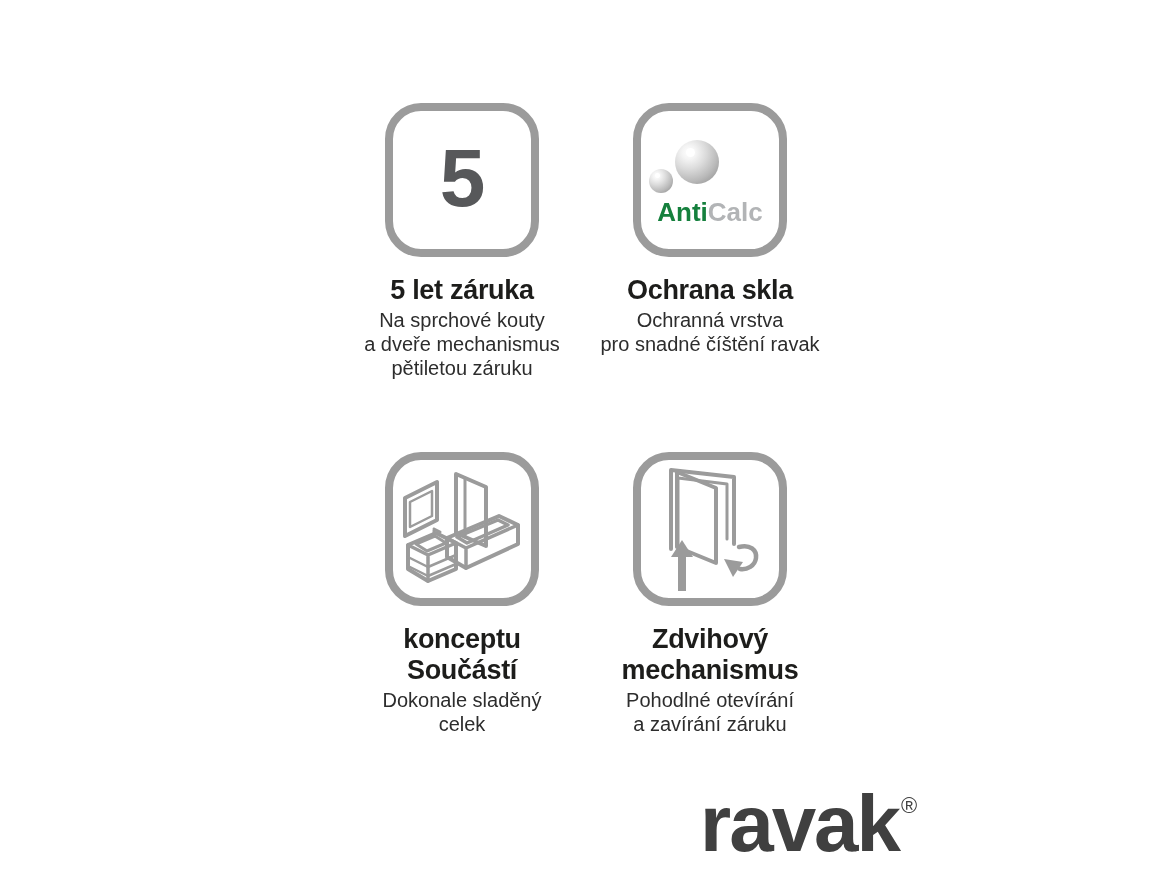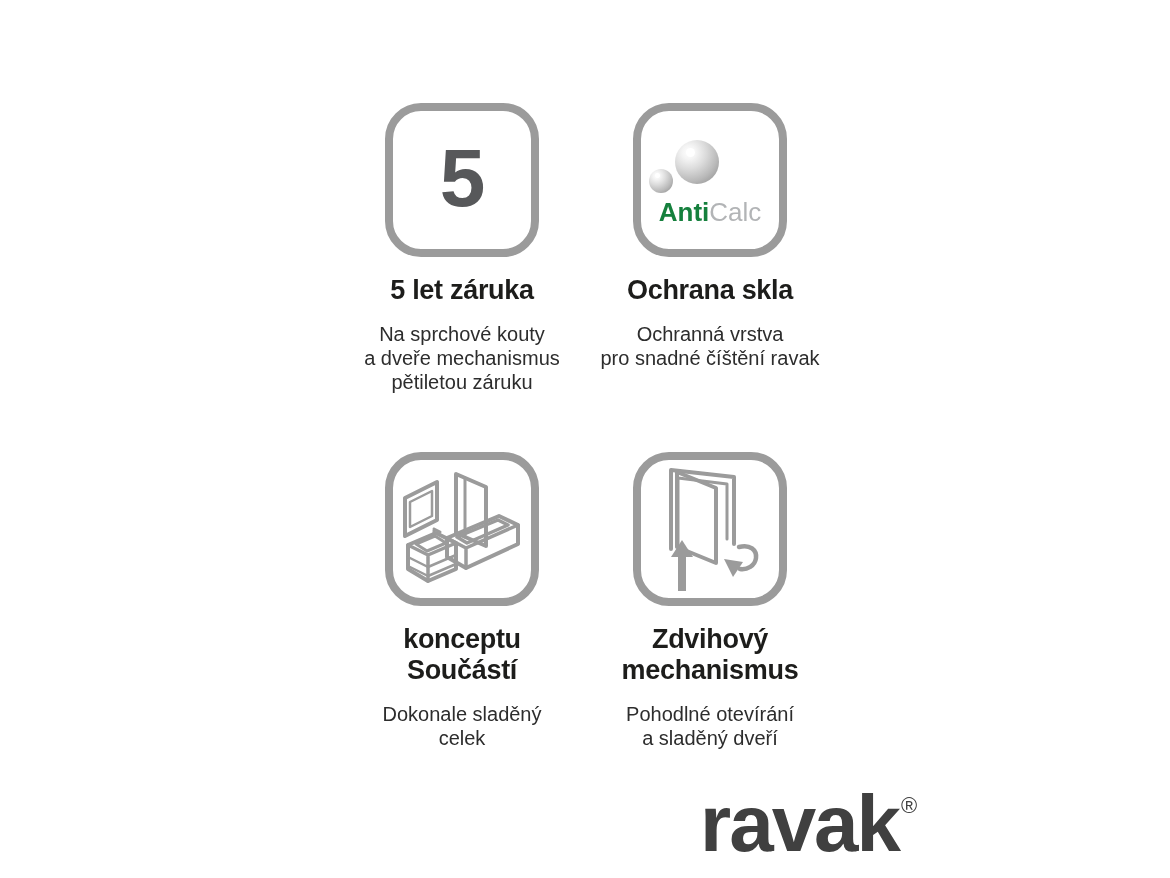--- a/index.html
+++ b/index.html
@@ -29,28 +29,28 @@
   .bubble-large{width:44px;height:44px;left:34px;top:29px;}
   .bubble-small{width:24px;height:24px;left:8px;top:58px;}
   .bubble .shine{position:absolute;width:9px;height:9px;left:26%;top:18%;
     border-radius:50%;background:#ffffff;}
   .bubble-small .shine{width:5px;height:5px;}
   .anticalc-text{
     position:absolute;left:0;right:0;top:86px;text-align:center;
     font-size:26px;font-weight:700;letter-spacing:0;
   }
   .anticalc-bold{color:#15803d;}
-  .anticalc-light{color:#b2b4b6;font-weight:400;}
+  .anticalc-light{color:#b2b4b6;font-weight:700;}
   
   .feature-title{
     margin-top:18px;font-size:27px;font-weight:700;color:#1d1d1b;
     line-height:31px;letter-spacing:-0.3px;
   }
   .feature-desc{
-    margin-top:16px;font-size:20px;font-weight:400;color:#2d2d2d;
+    margin-top:2px;font-size:20px;font-weight:400;color:#2d2d2d;
     line-height:24px;
   }
   .icon-svg{display:block;}
   
   .logo{
     position:absolute;left:700px;top:784px;
     font-size:80px;font-weight:700;letter-spacing:-2px;
     color:#404040;line-height:1;white-space:nowrap;
   }
   .logo .reg{
@@ -145,19 +145,19 @@
       <path d="M98,87 c11,-3 18,3 17,11 c-1,8 -9,12 -16,11" stroke-width="4.5"></path>
       <polygon points="102,102 83,99 92,117" fill="#9b9b9b" stroke="none"></polygon>
     </svg>
   </div>
   <div class="feature-title">
     <div>Zdvihový</div>
     <div>mechanismus</div>
   </div>
   <div class="feature-desc">
     <div>Pohodlné otevírání</div>
-    <div>a sladěný dveří</div>
+    <div>a zavírání záruku</div>
   </div>
 </div>
 
 <div class="logo">
   <span>ravak</span><span class="reg">®</span>
 </div>
 
 </body></html>

